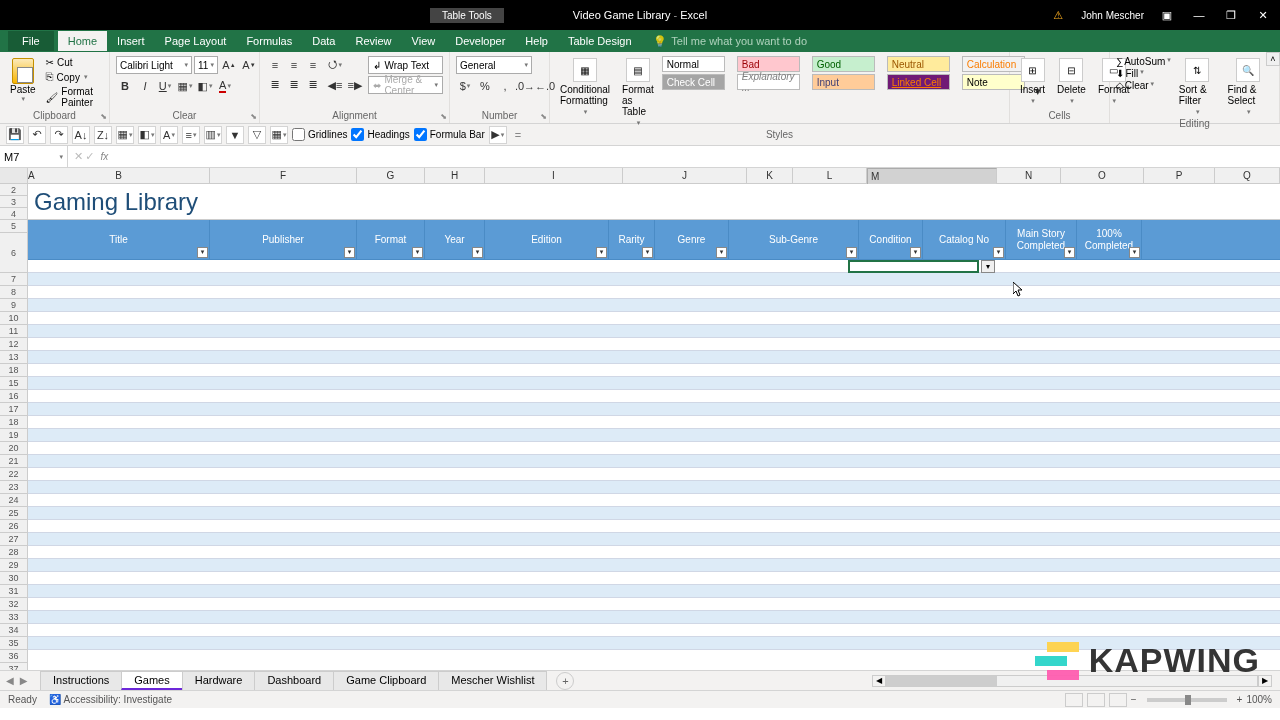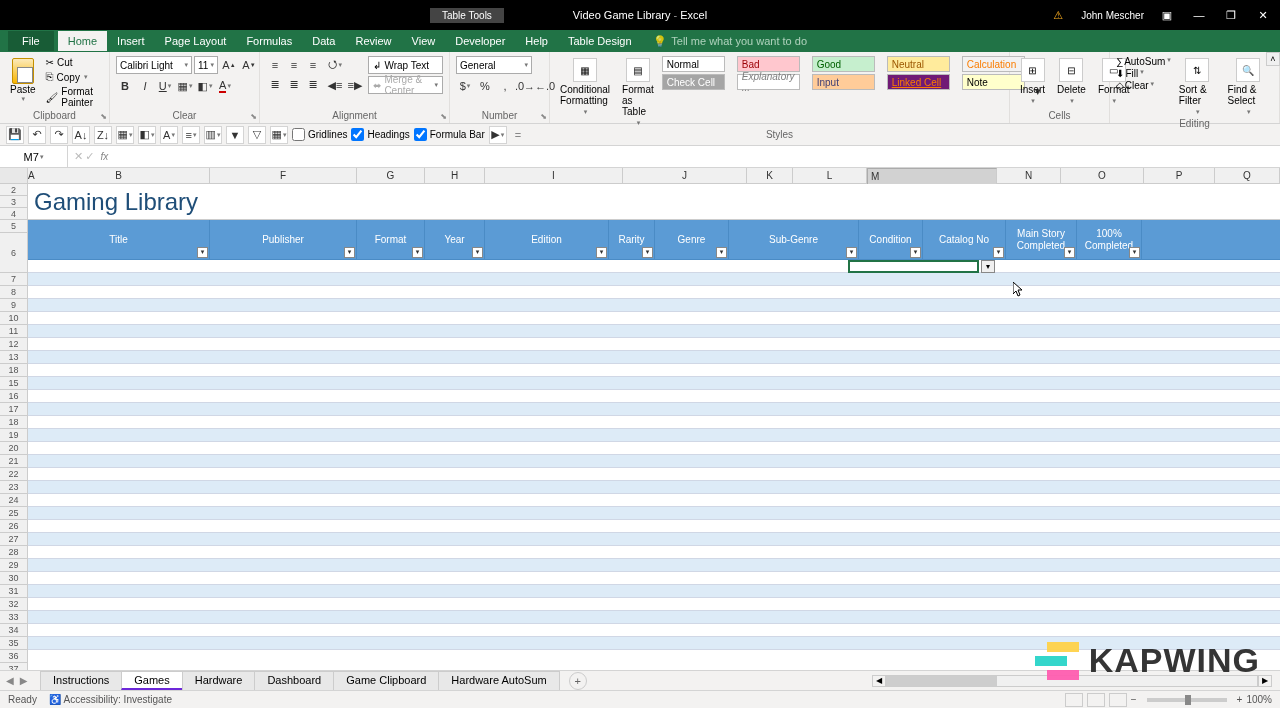--- a/index.html
+++ b/index.html
@@ -61,21 +61,21 @@
 .big-btn { display: flex; flex-direction: column; align-items: center; font-size: 10px; padding: 2px 4px; cursor: pointer; gap: 2px; }
 .big-ico { width: 24px; height: 24px; display: flex; align-items: center; justify-content: center; border: 1px solid #ccc; background: #fff; }
 
 .edit-col { display: flex; flex-direction: column; gap: 1px; font-size: 10px; }
 
 .qat { height: 22px; background: #f3f2f1; border-bottom: 1px solid #d4d4d4; display: flex; align-items: center; gap: 4px; padding: 0 6px; }
 .qat .icbtn { border-color: #d4d4d4; background: #fff; }
 .qat .chk { display: flex; align-items: center; gap: 3px; font-size: 10px; }
 
 .namebox-row { height: 22px; border-bottom: 1px solid #d4d4d4; display: flex; align-items: center; background: #fff; }
-.namebox { width: 68px; border-right: 1px solid #d4d4d4; height: 100%; display: flex; align-items: center; padding: 0 4px; font-size: 11px; justify-content: center; }
+.namebox { width: 68px; border-right: 1px solid #d4d4d4; height: 100%; display: flex; align-items: center; padding: 0 4px; font-size: 11px; justify-content: space-between; }
 .fx-btns { display: flex; gap: 2px; padding: 0 6px; color: #bbb; font-size: 11px; }
 .fx-label { font-style: italic; font-size: 10px; color: #888; margin-right: 6px; }
 .formula-input { flex: 1; border: none; height: 100%; font-size: 11px; padding: 0 4px; outline: none; }
 
 .grid-area { position: relative; height: 502px; overflow: hidden; background: #fff; }
 .col-headers { display: flex; height: 16px; background: #f0f0f0; border-bottom: 1px solid #ccc; font-size: 10px; }
 .corner { width: 28px; border-right: 1px solid #ccc; background: #e8e8e8; }
 .ch { border-right: 1px solid #ccc; text-align: center; line-height: 16px; color: #333; }
 .ch.sel { background: #d2d2d2; border-bottom: 2px solid #217346; }
 
@@ -532,21 +532,21 @@
   <div class="nav">
     <span>◀</span>
     <span>▶</span>
   </div>
   <div id="sheet-tabs-holder" style="display:flex">
       <div class="stab">Instructions</div>
       <div class="stab active">Games</div>
       <div class="stab">Hardware</div>
       <div class="stab">Dashboard</div>
       <div class="stab">Game Clipboard</div>
-      <div class="stab">Hardware AutoSum</div>
+      <div class="stab">Mescher Wishlist</div>
     </div>
   <div class="add-sheet">+</div>
   <div class="hscroll">
     <div class="arr">◀</div>
     <div class="sb">
         <div class="thumb"></div>
       </div>
     <div class="arr">▶</div>
   </div>
 </div>

